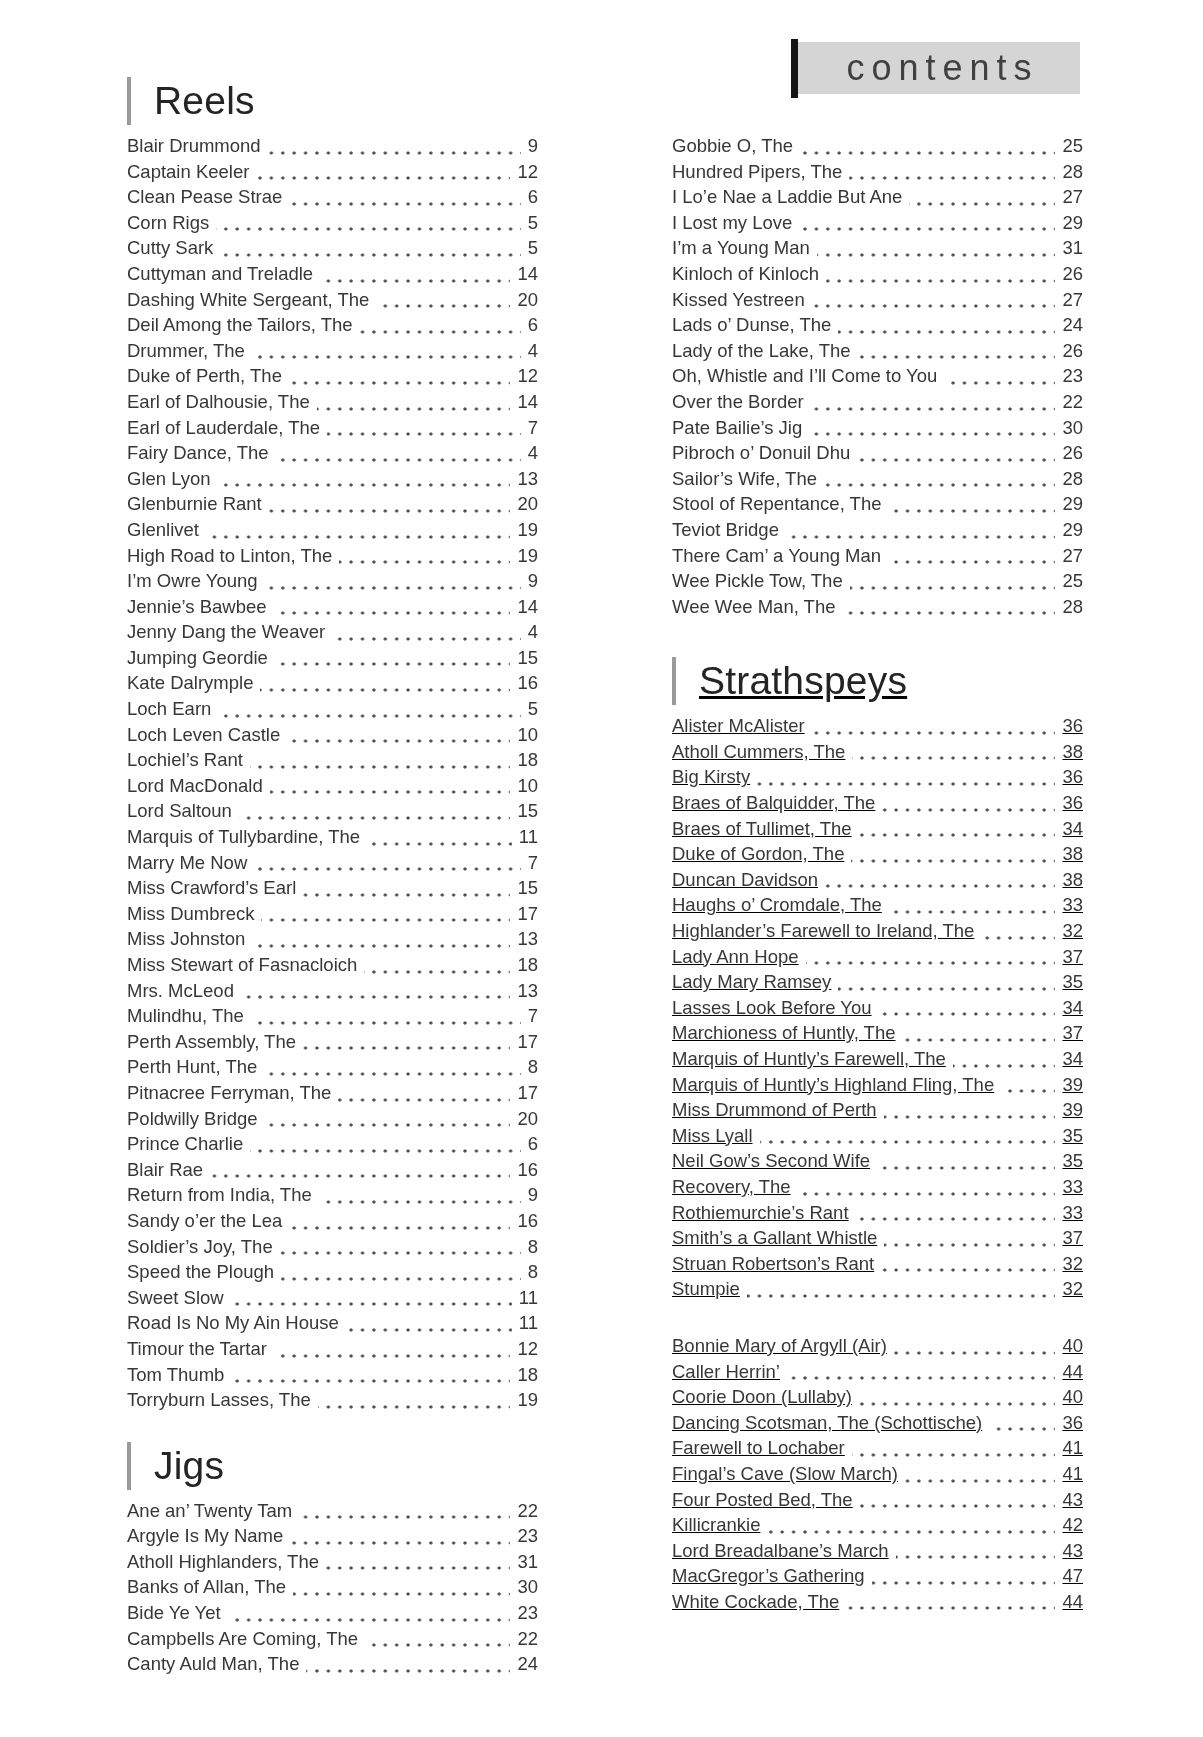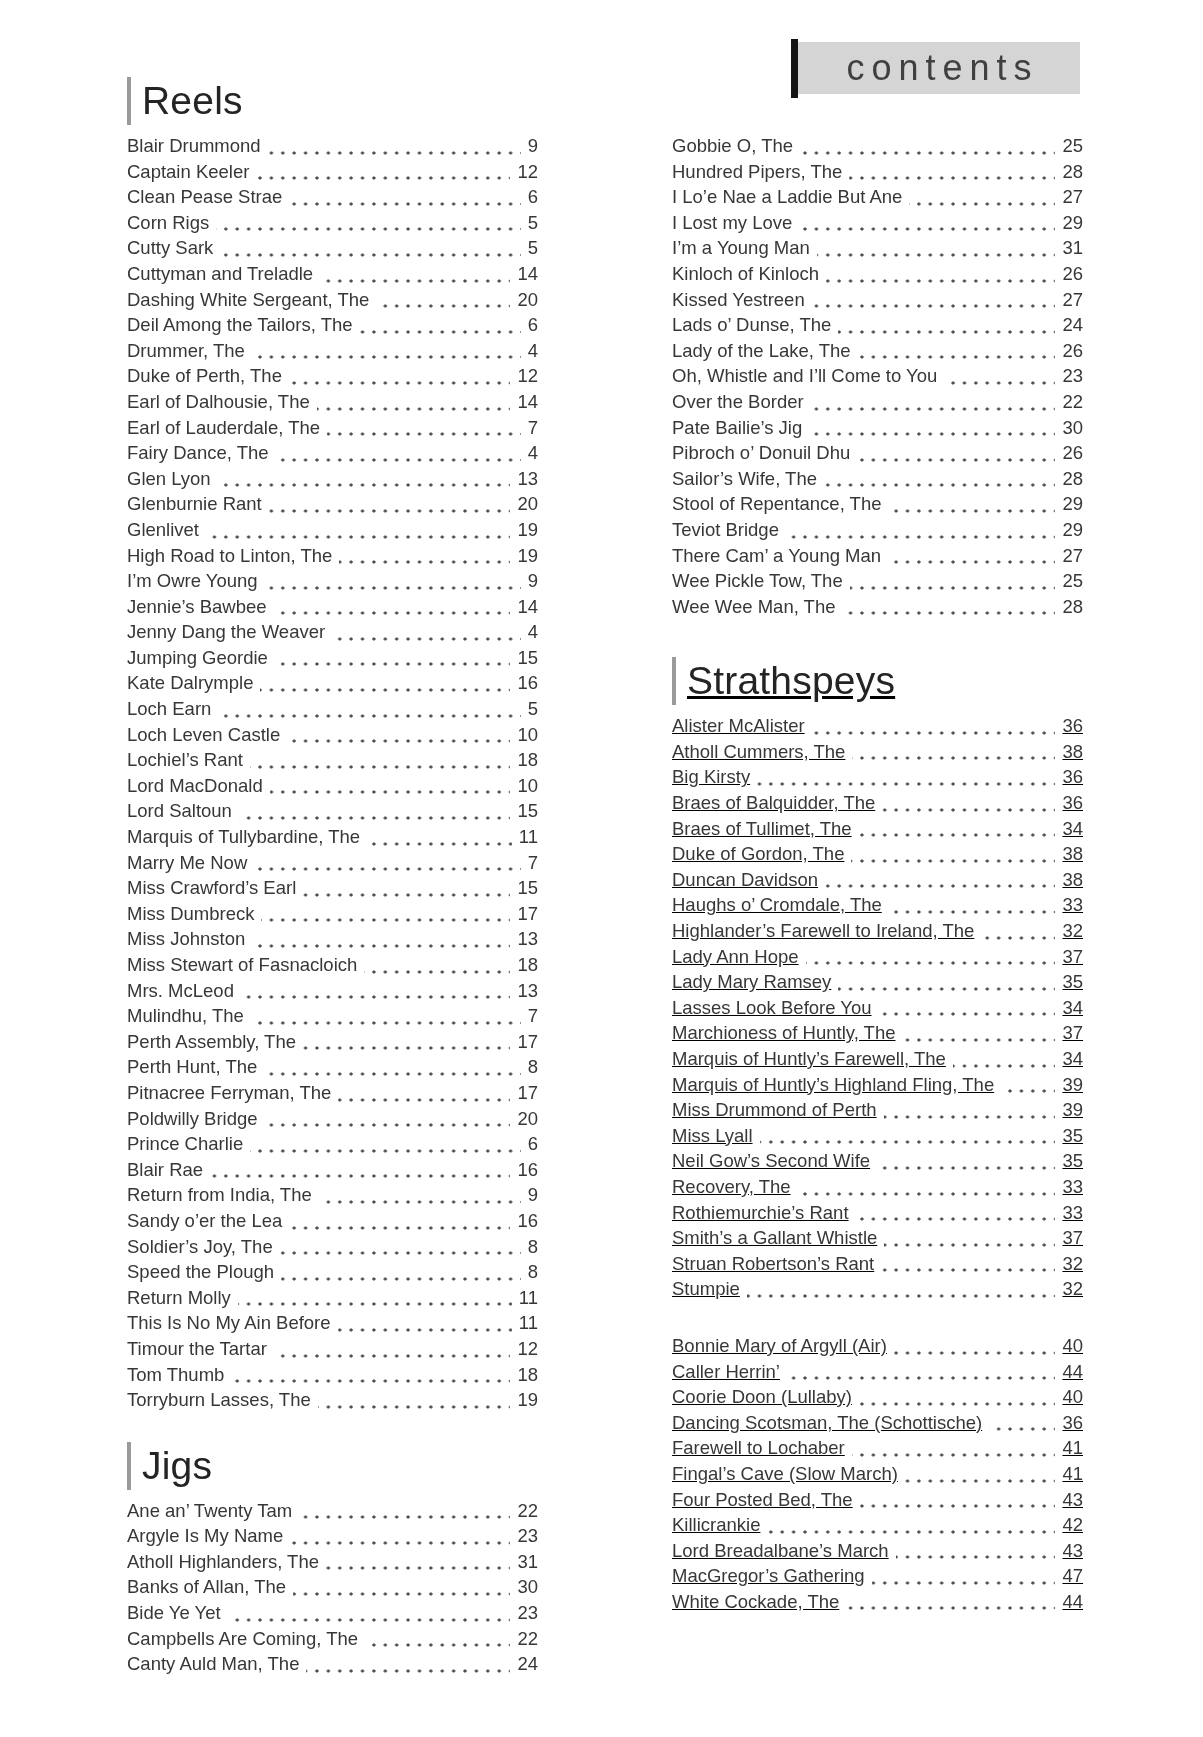--- a/index.html
+++ b/index.html
@@ -28,21 +28,21 @@
   
   .col { position: absolute; }
   .col-left  { left: 127px; top: 76px;  width: 411px; }
   .col-right { left: 672px; top: 133px; width: 411px; }
 
   .col-left  .section + .section { margin-top: 28px; }
   .col-right .section + .section { margin-top: 37px; text-decoration: underline; }
   .col-right .section:nth-child(3) { margin-top: 31px; }
 
   
-  .section-heading { display: flex; align-items: center; gap: 11px; height: 50px; margin: 0 0 7px 0; }
+  .section-heading { display: flex; align-items: center; gap: 23px; height: 50px; margin: 0 0 7px 0; }
   .hbar { width: 4px; height: 48px; background: #9a9a9a; flex: none; }
   .htext { margin: 0; font-size: 39px; font-weight: 400; color: #242424; letter-spacing: 0.2px; white-space: nowrap; }
 
   
   .entry {
     display: flex; align-items: baseline;
     line-height: 25.6px; height: 25.6px; white-space: nowrap;
     font-size: 18.5px; color: #373737;
     background-image: radial-gradient(circle, #4d4d4d 1.35px, rgba(77,77,77,0) 1.8px);
     background-size: 11.4px 4px;
@@ -290,26 +290,26 @@
           <span class="t">Soldier’s Joy, The</span>
           <span class="leader"></span>
           <span class="p">8</span>
         </div>
         <div class="entry">
           <span class="t">Speed the Plough</span>
           <span class="leader"></span>
           <span class="p">8</span>
         </div>
         <div class="entry">
-          <span class="t">Return Molly</span>
+          <span class="t">Sweet Slow</span>
           <span class="leader"></span>
           <span class="p">11</span>
         </div>
         <div class="entry">
-          <span class="t">This Is No My Ain Before</span>
+          <span class="t">Road Is No My Ain House</span>
           <span class="leader"></span>
           <span class="p">11</span>
         </div>
         <div class="entry">
           <span class="t">Timour the Tartar</span>
           <span class="leader"></span>
           <span class="p">12</span>
         </div>
         <div class="entry">
           <span class="t">Tom Thumb</span>

